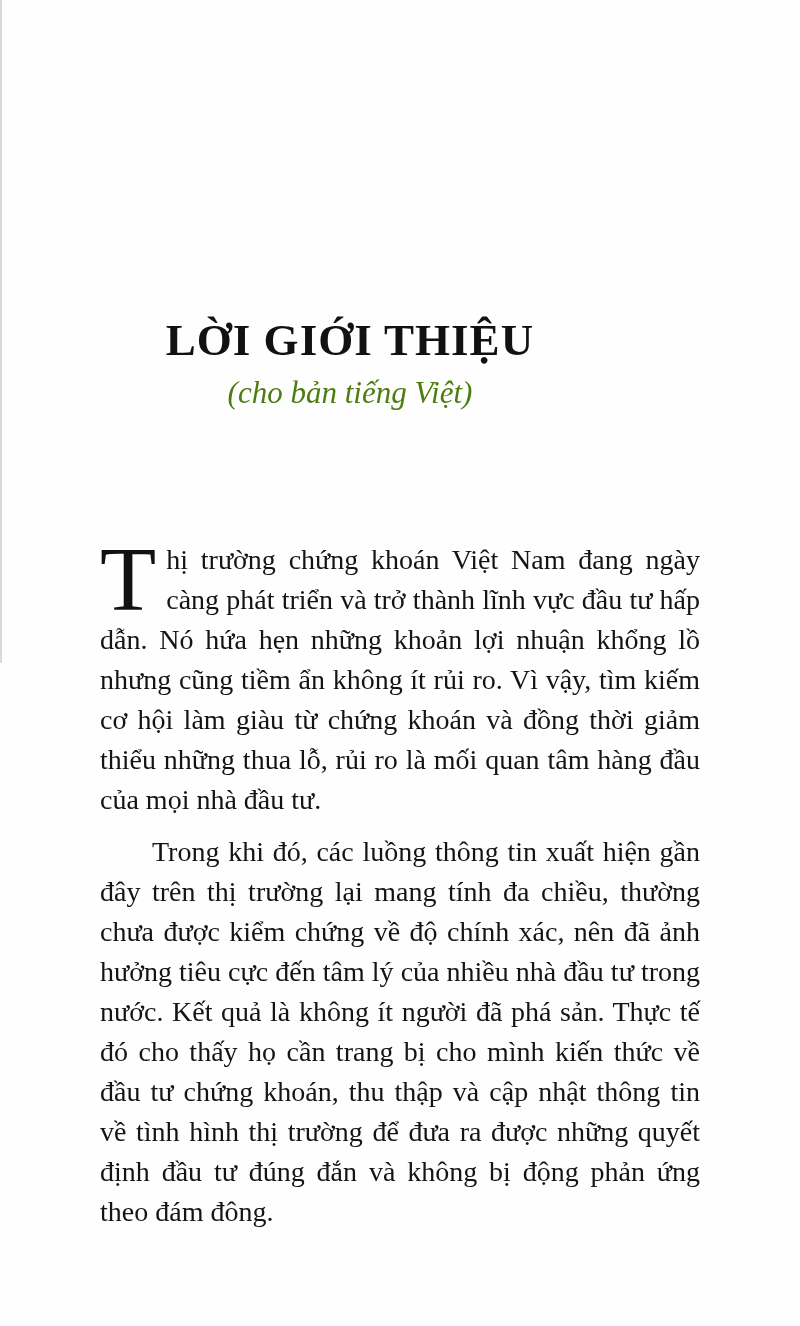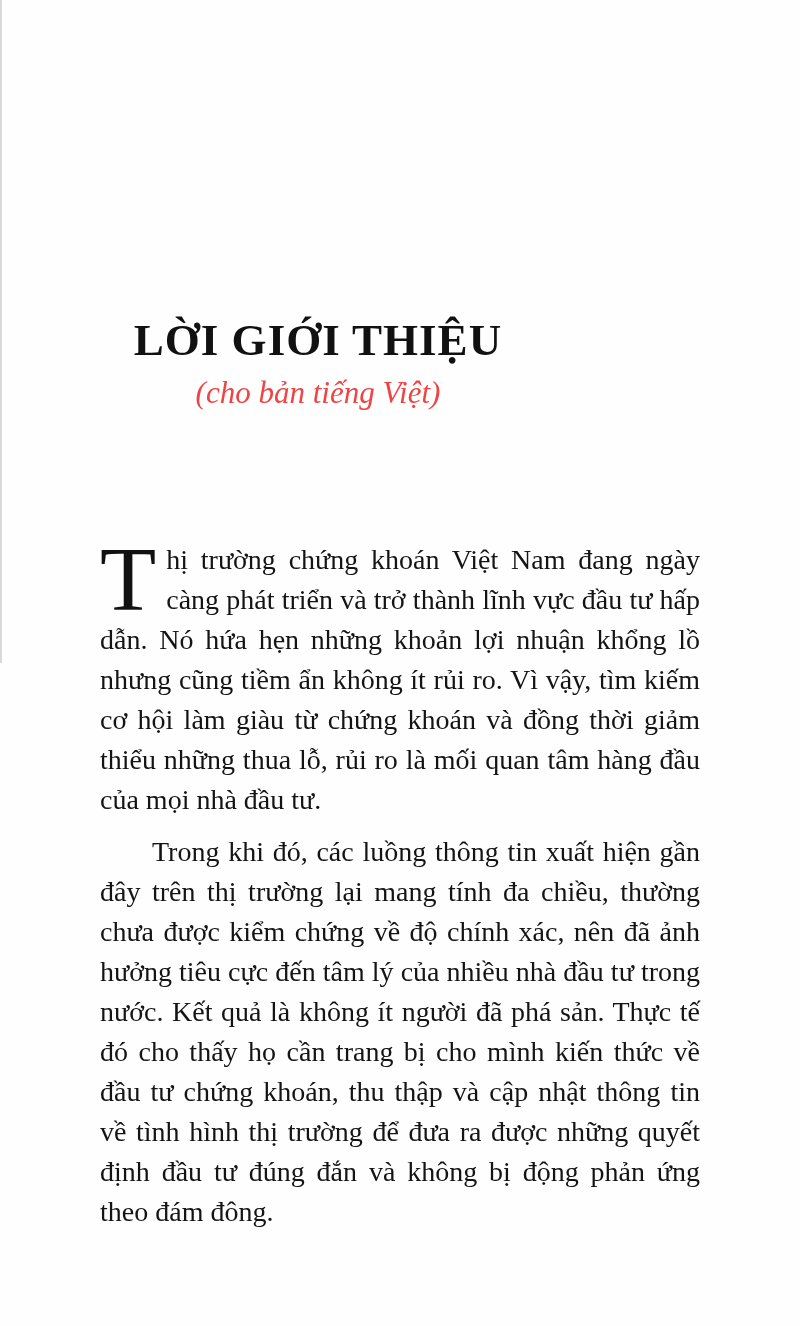--- a/index.html
+++ b/index.html
@@ -23,35 +23,36 @@
     width: 2px;
     height: 663px;
     background: #d9d9d9;
   }
   .heading {
     position: absolute;
     top: 313px;
     left: 0;
     width: 636px;
     text-align: center;
+    padding-left: 32px;
   }
   .title {
     margin: 0;
     font-size: 45px;
     line-height: 54px;
     font-weight: bold;
     letter-spacing: 1px;
     color: #111111;
   }
   .subtitle {
     margin-top: 8px;
     font-size: 31px;
     line-height: 36px;
     font-style: italic;
-    color: #ef4444;
+    color: #4d7c0f;
   }
   .body-text {
     position: absolute;
     top: 540px;
     left: 100px;
     width: 600px;
     font-size: 28px;
     line-height: 40px;
     text-align: justify;
     color: #141414;

